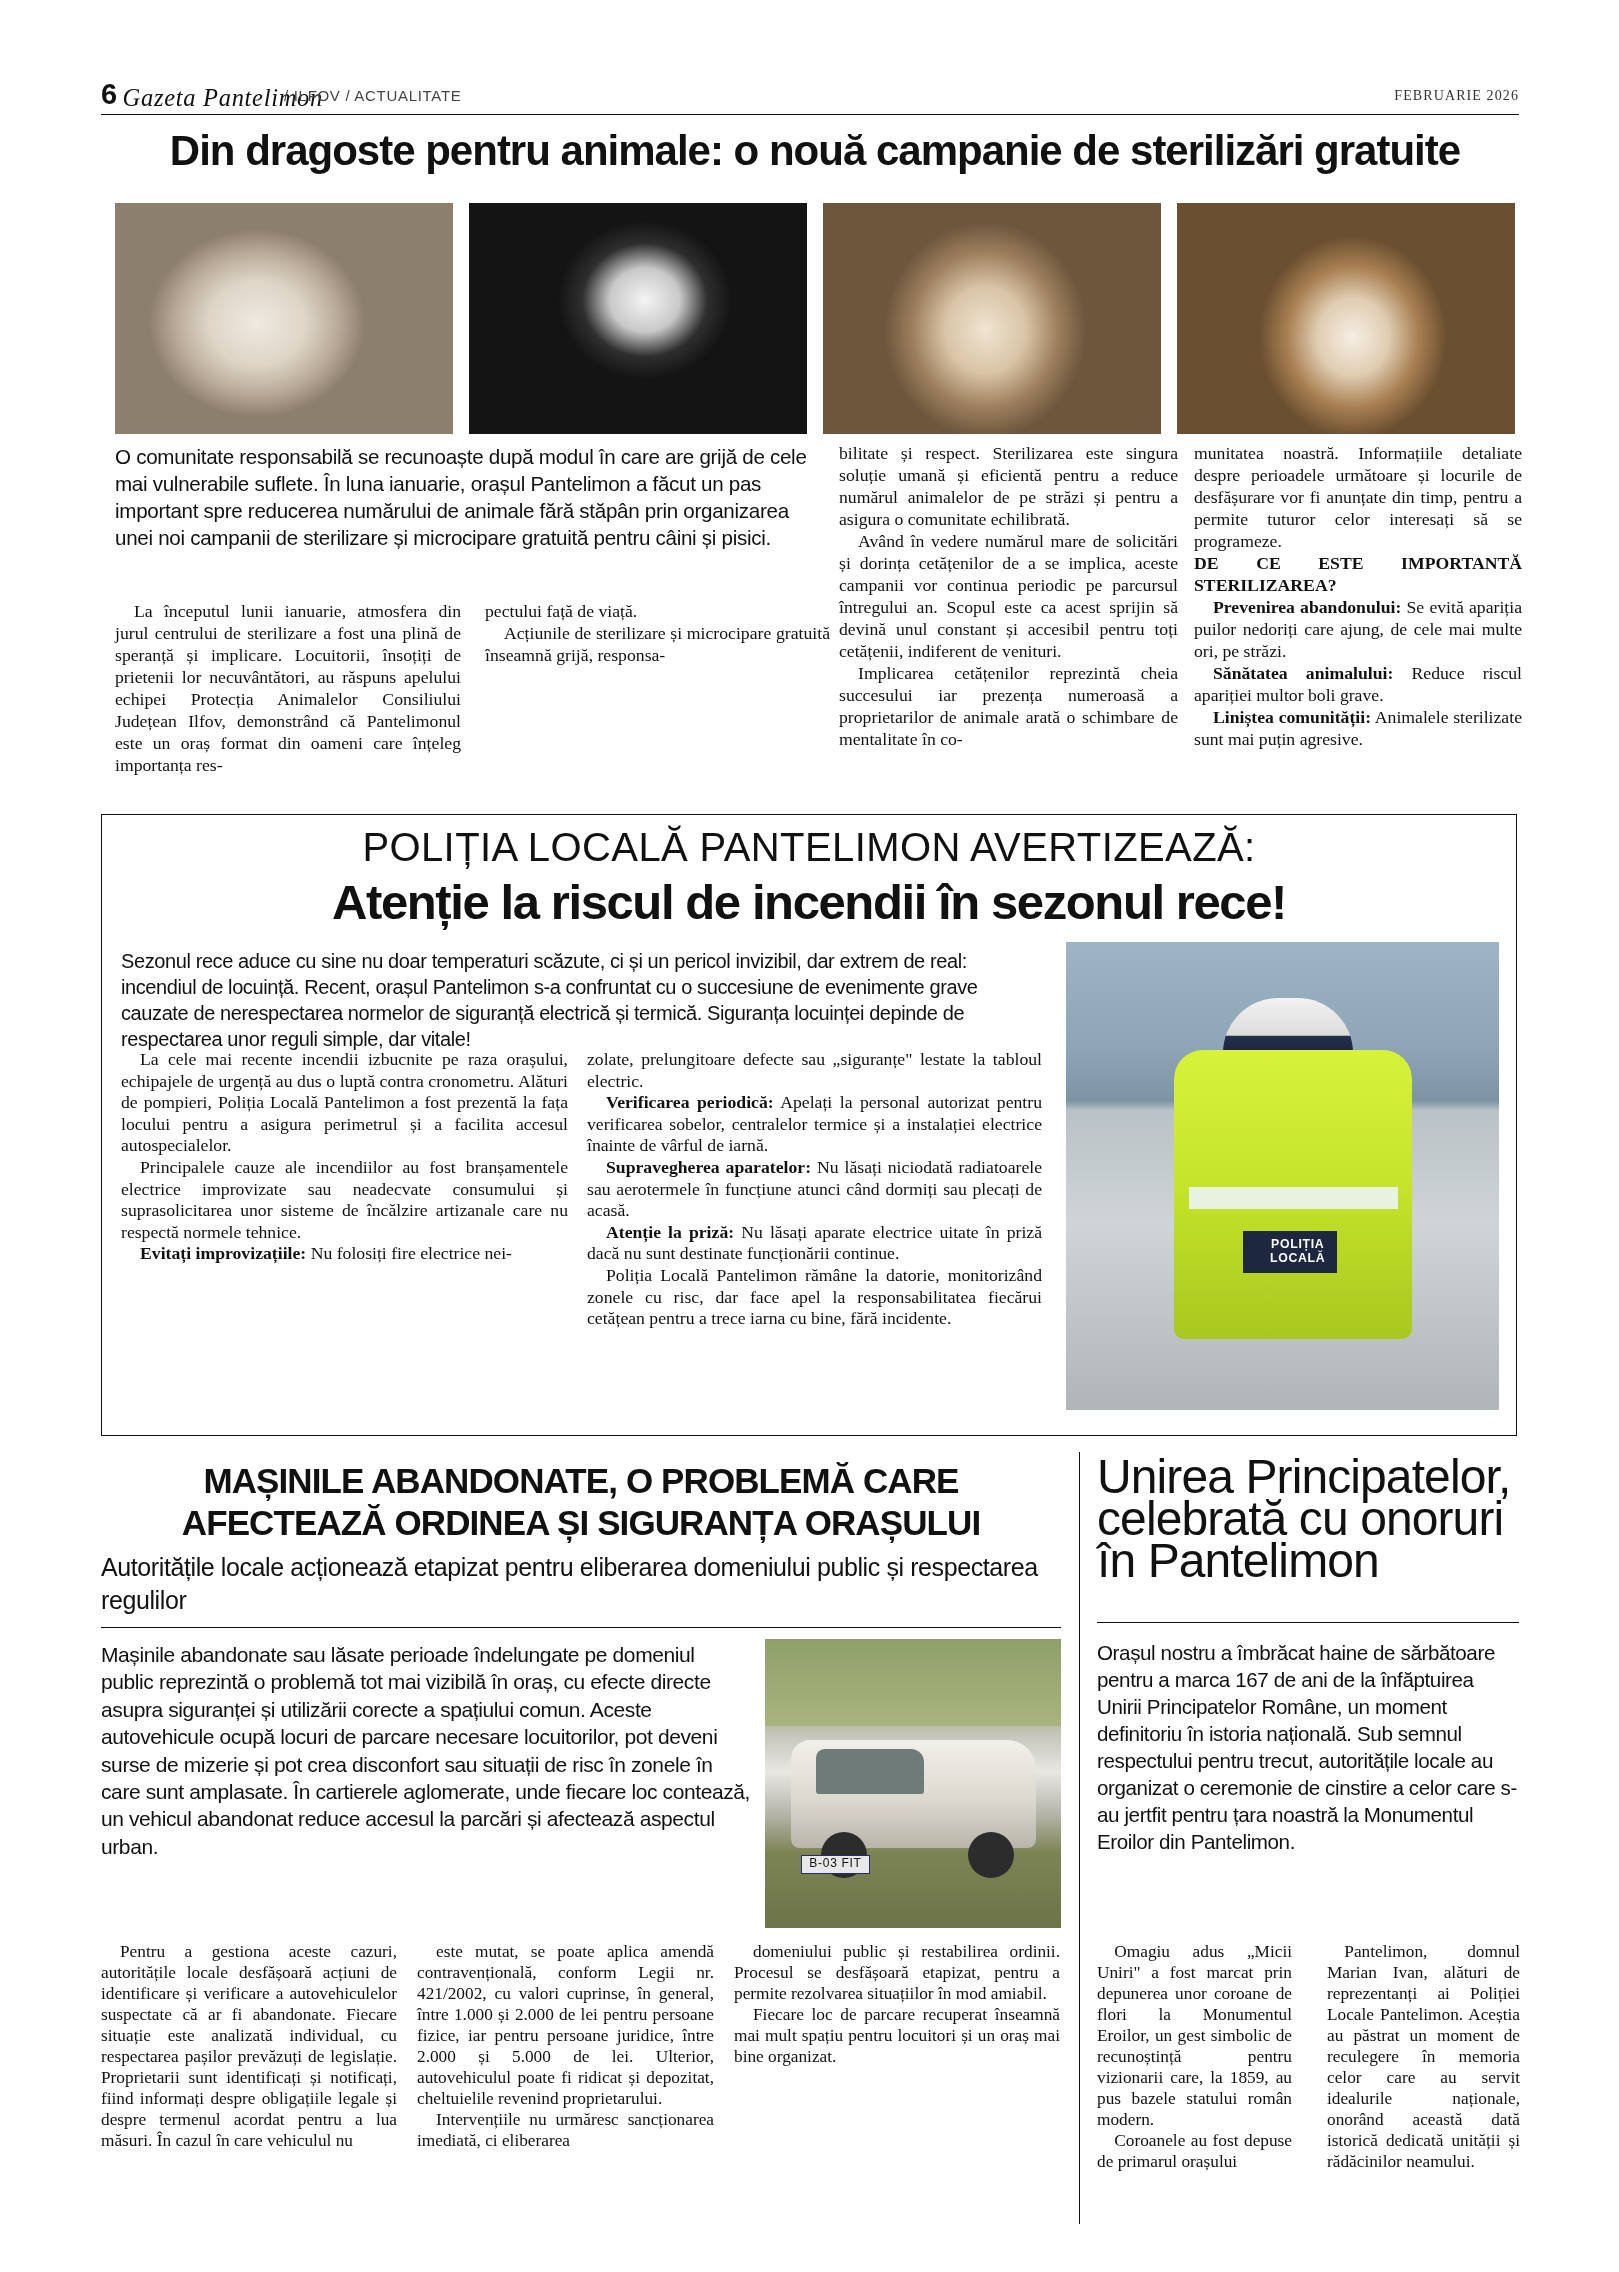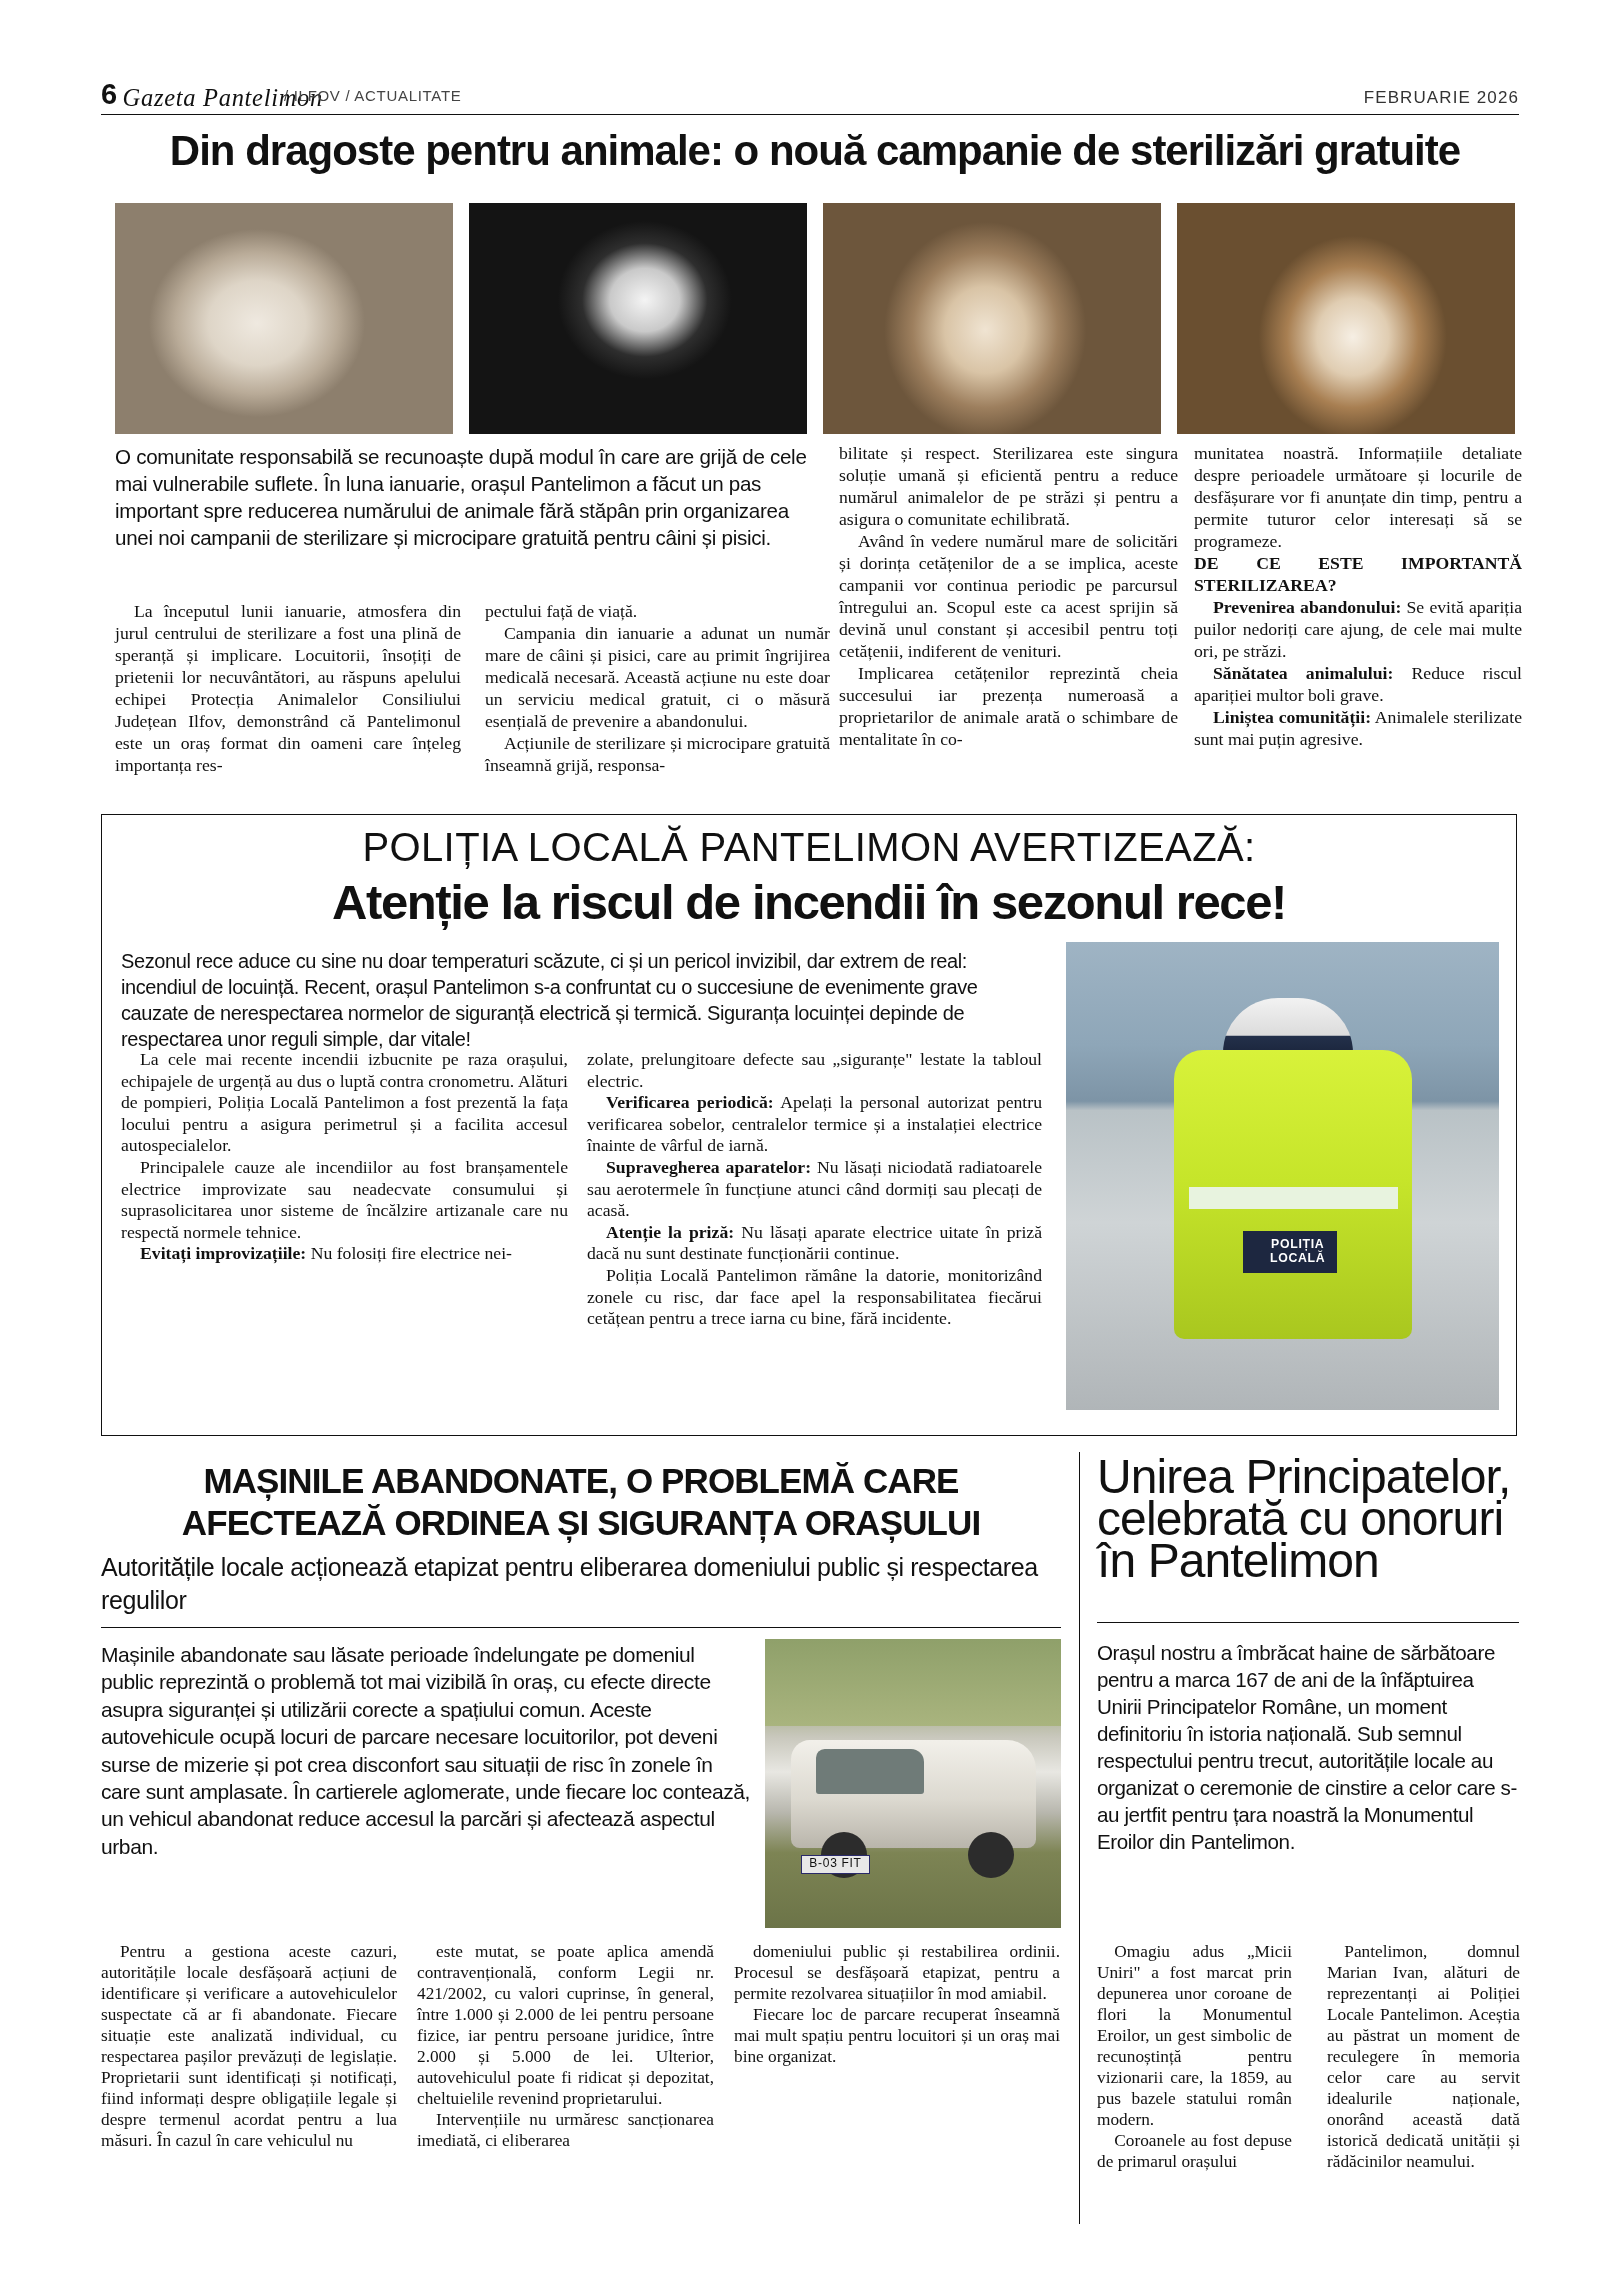--- a/index.html
+++ b/index.html
@@ -10,21 +10,21 @@
     color:#111;
     -webkit-font-smoothing:antialiased;
   }
   .page { position:relative; width:1620px; height:2273px; padding:0; box-sizing:border-box; }
 
   
   .masthead { position:absolute; left:101px; top:81px; right:101px; height:33px; }
   .folio { position:absolute; left:0; top:-2.9px; font-family:"Liberation Sans", sans-serif; font-weight:bold; font-size:29px; letter-spacing:-0.7px; }
   .mast-name { position:absolute; left:21.6px; top:2.9px; font-family:"Liberation Serif", serif; font-style:italic; font-size:24.5px; letter-spacing:0.7px; color:#111; }
   .mast-sep { position:absolute; left:183px; top:5.8px; font-family:"Liberation Sans", sans-serif; font-size:15px; color:#444; letter-spacing:0.7px;}
-  .mast-right { position:absolute; right:0; top:6.5px; font-family:Liberation Sans, sans-serif; font-size:17px; letter-spacing:1.1px; color:#333; }
+  .mast-right { position:absolute; right:0; top:6.5px; font-family:Liberation Serif, serif; font-size:14px; letter-spacing:1.1px; color:#333; }
   .mast-rule { position:absolute; left:101px; right:101px; top:114px; border-top:1.4px solid #111; }
 
   
   .a1-head {
     position:absolute; left:108px; top:128px; width:1414px;
     font-family:"Liberation Sans", sans-serif; font-weight:bold;
     font-size:42px; line-height:46px; letter-spacing:-1px; text-align:center;
   }
   .a1-photos { position:absolute; left:115px; top:203px; width:1400px; height:231px; display:flex; gap:16px; }
   .a1-photos .ph { flex:1 1 0; border:0; position:relative; overflow:hidden; }
@@ -139,21 +139,20 @@
   </div>
 
   <div class="a1-lede">O comunitate responsabilă se recunoaște după modul în care are grijă de cele mai vulnerabile suflete. În luna ianuarie, orașul Pantelimon a făcut un pas important spre reducerea numărului de animale fără stăpân prin organizarea unei noi campanii de sterilizare și microcipare gratuită pentru câini și pisici.</div>
 
   <div class="a1-colA a1-body">
     <p>La începutul lunii ianuarie, atmosfera din jurul centrului de sterilizare a fost una plină de speranță și implicare. Locuitorii, însoțiți de prietenii lor necuvântători, au răspuns apelului echipei Protecția Animalelor Consiliului Județean Ilfov, demonstrând că Pantelimonul este un oraș format din oameni care înțeleg importanța res-</p>
   </div>
 
   <div class="a1-colB a1-body">
     <p class="noind">pectului față de viață.</p>
-    <p>Campania din ianuarie a adunat un număr mare de câini și pisici, care au primit îngrijirea medicală necesară. Această acțiune nu este doar un serviciu medical gratuit, ci o măsură esențială de prevenire a abandonului.</p>
     <p>Acțiunile de sterilizare și microcipare gratuită înseamnă grijă, responsa-</p>
   </div>
 
   <div class="a1-colC a1-body">
     <p class="noind">bilitate și respect. Sterilizarea este singura soluție umană și eficientă pentru a reduce numărul animalelor de pe străzi și pentru a asigura o comunitate echilibrată.</p>
     <p>Având în vedere numărul mare de solicitări și dorința cetățenilor de a se implica, aceste campanii vor continua periodic pe parcursul întregului an. Scopul este ca acest sprijin să devină unul constant și accesibil pentru toți cetățenii, indiferent de venituri.</p>
     <p>Implicarea cetățenilor reprezintă cheia succesului iar prezența numeroasă a proprietarilor de animale arată o schimbare de mentalitate în co-</p>
   </div>
 
   <div class="a1-colD a1-body">

